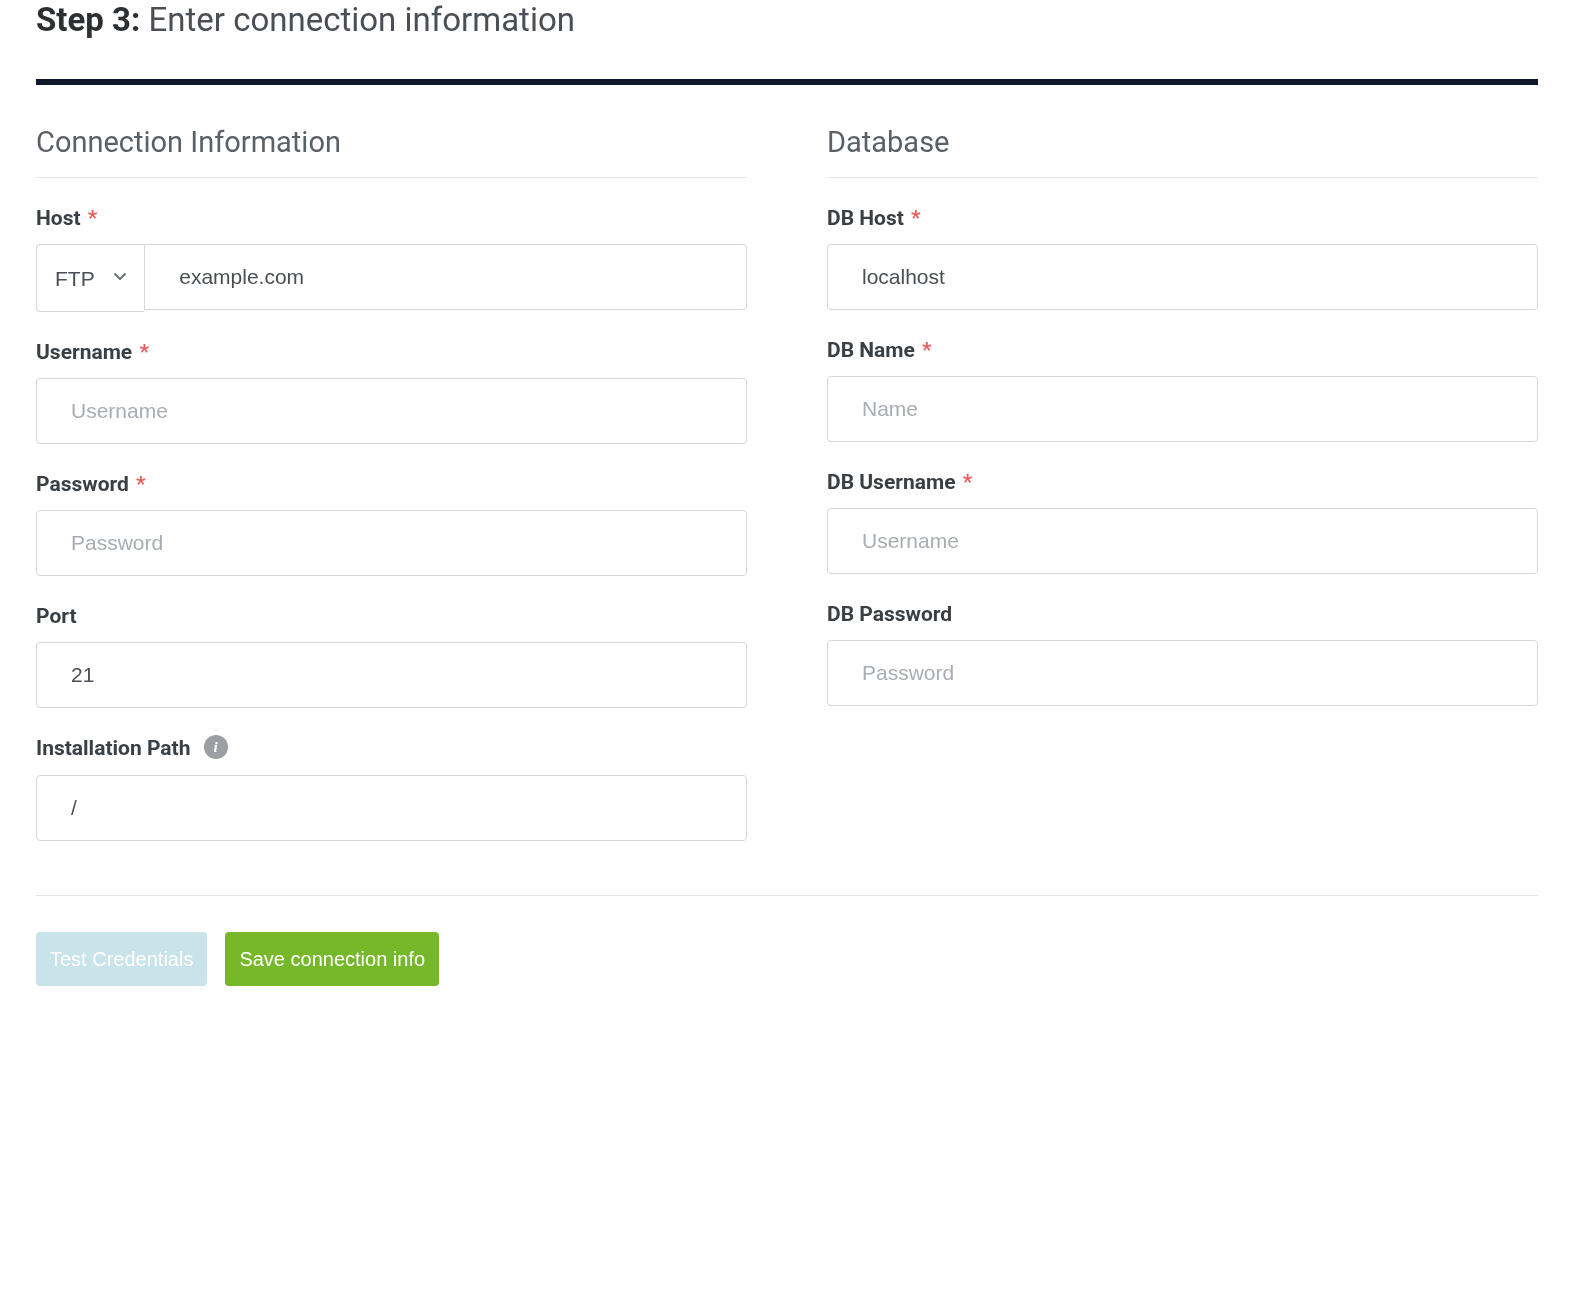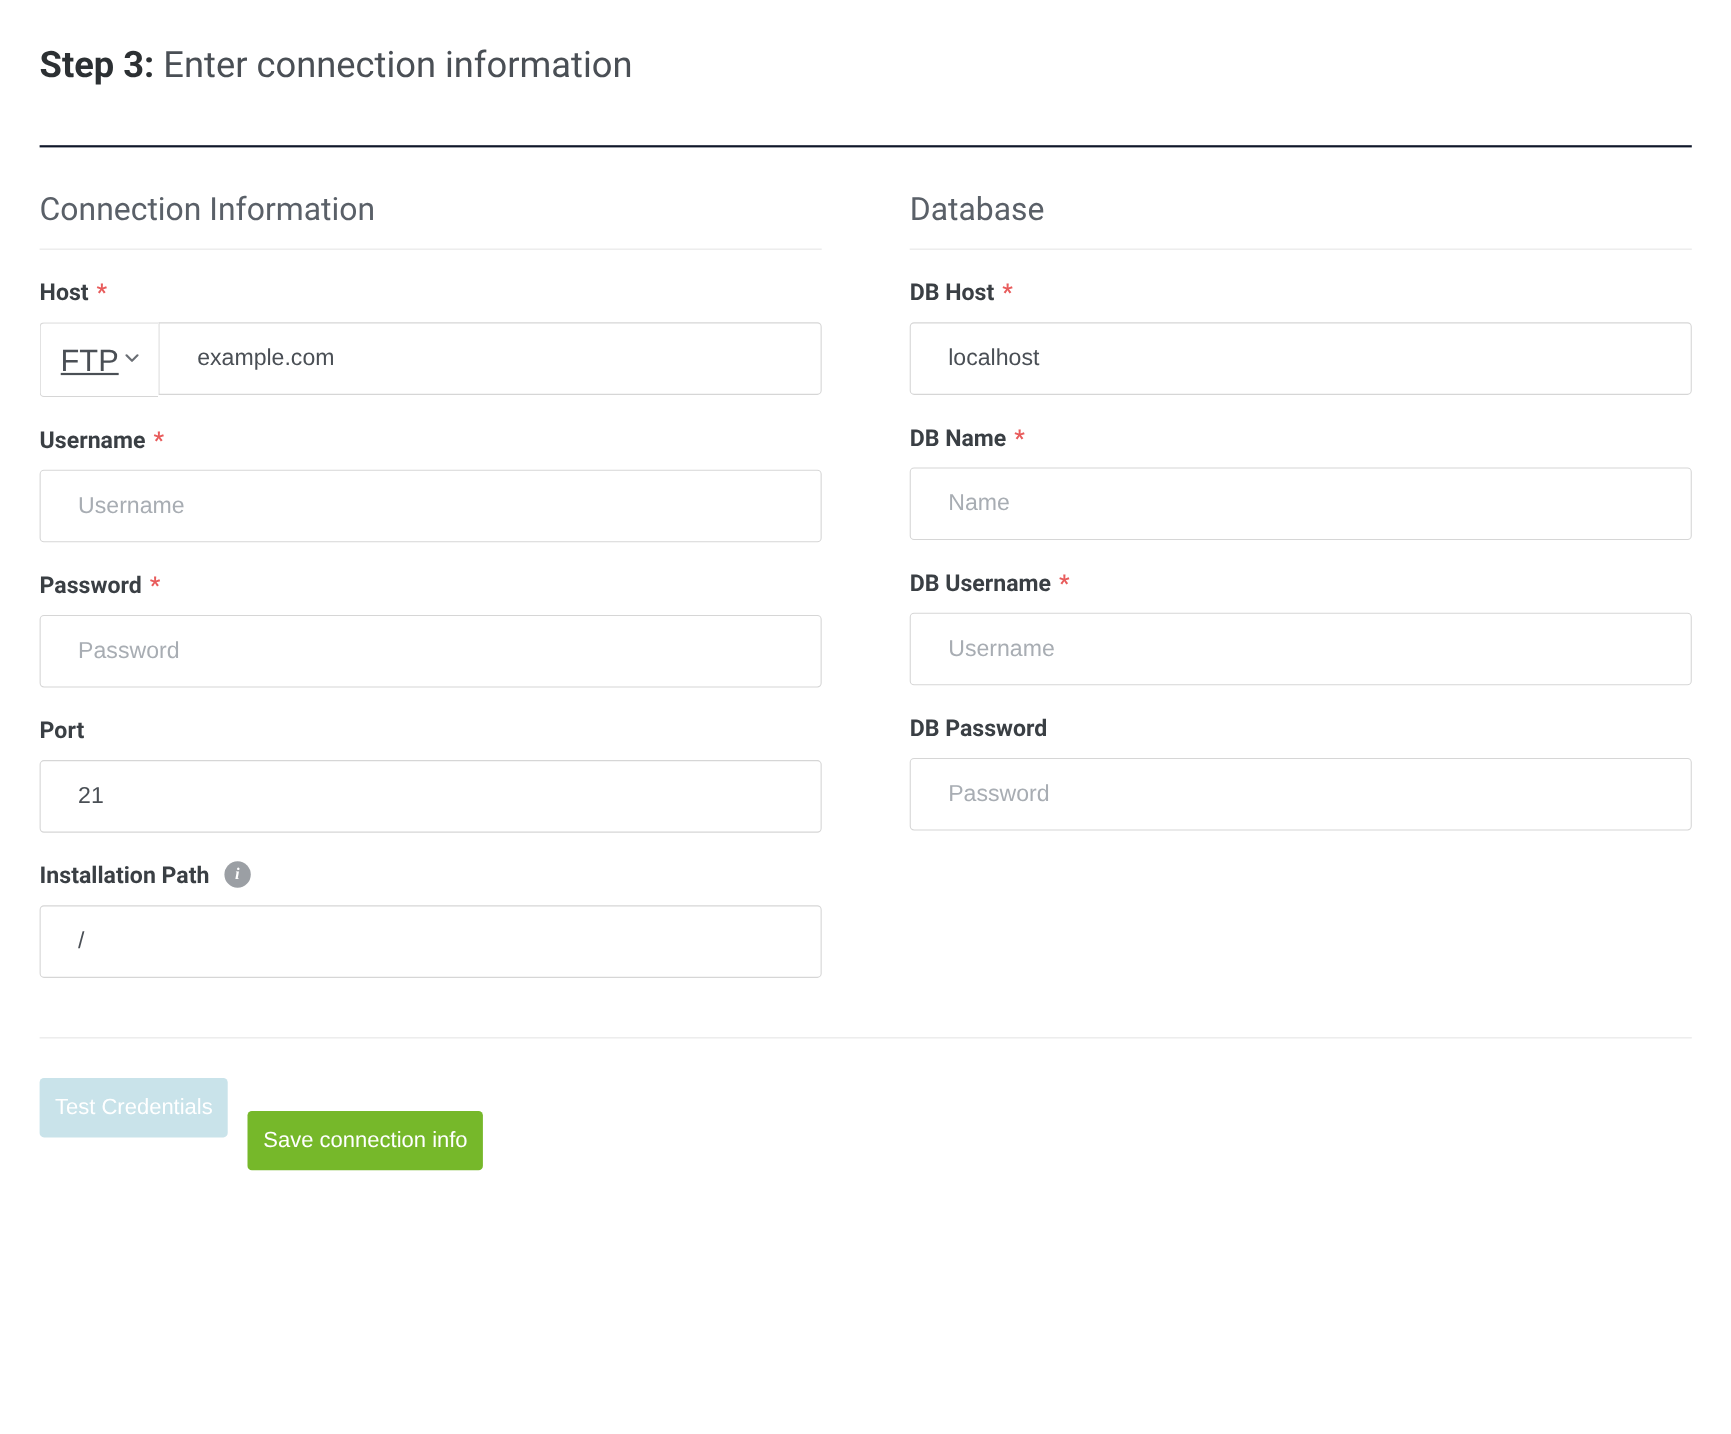--- a/index.html
+++ b/index.html
@@ -14,24 +14,23 @@
       padding: 0;
     }
     .container {
       width: 1574px;
       padding: 0 36px;
     }
     .step-header {
       font-size: 33px;
       font-weight: 400;
       color: #4a4f55;
-      padding-bottom: 53px;
-      border-bottom: 2px solid #0f172a;
+      padding-bottom: 40px;
+      border-bottom: 6px solid #0f172a;
       margin-bottom: 40px;
-      margin-top: 40px;
     }
     .step-header .step-number {
       font-weight: 700;
       color: #2c3033;
     }
     .columns {
       display: flex;
       gap: 80px;
     }
     .column {
@@ -70,30 +69,29 @@
       width: 130px;
       border: 1px solid #d6d6d6;
       border-right: none;
       border-radius: 4px 0 0 4px;
       background: #ffffff;
     }
     .select-wrap select {
       width: 100%;
       height: 66px;
       padding: 0 18px;
-      font-size: 28px;
+      font-size: 21px;
       color: #4a4f55;
       background: transparent;
       border: none;
       appearance: none;
       -webkit-appearance: none;
       -moz-appearance: none;
       cursor: pointer;
       outline: none;
-      text-decoration: underline;
     }
     .select-chevron {
       position: absolute;
       right: 16px;
       top: 50%;
       transform: translateY(-50%);
       pointer-events: none;
       color: #6b6f75;
     }
     .text-input {
@@ -149,21 +147,20 @@
       border-radius: 4px;
       cursor: pointer;
     }
     .btn-test {
       background: #c9e3ea;
       color: #ffffff;
     }
     .btn-save {
       background: #76b82a;
       color: #ffffff;
-      margin-top: 30px;
     }
   </style>
 </head>
 <body>
 
 <div class="container">
 
   <h1 class="step-header">
     <span class="step-number">Step 3:</span>
     <span>Enter connection information</span>

